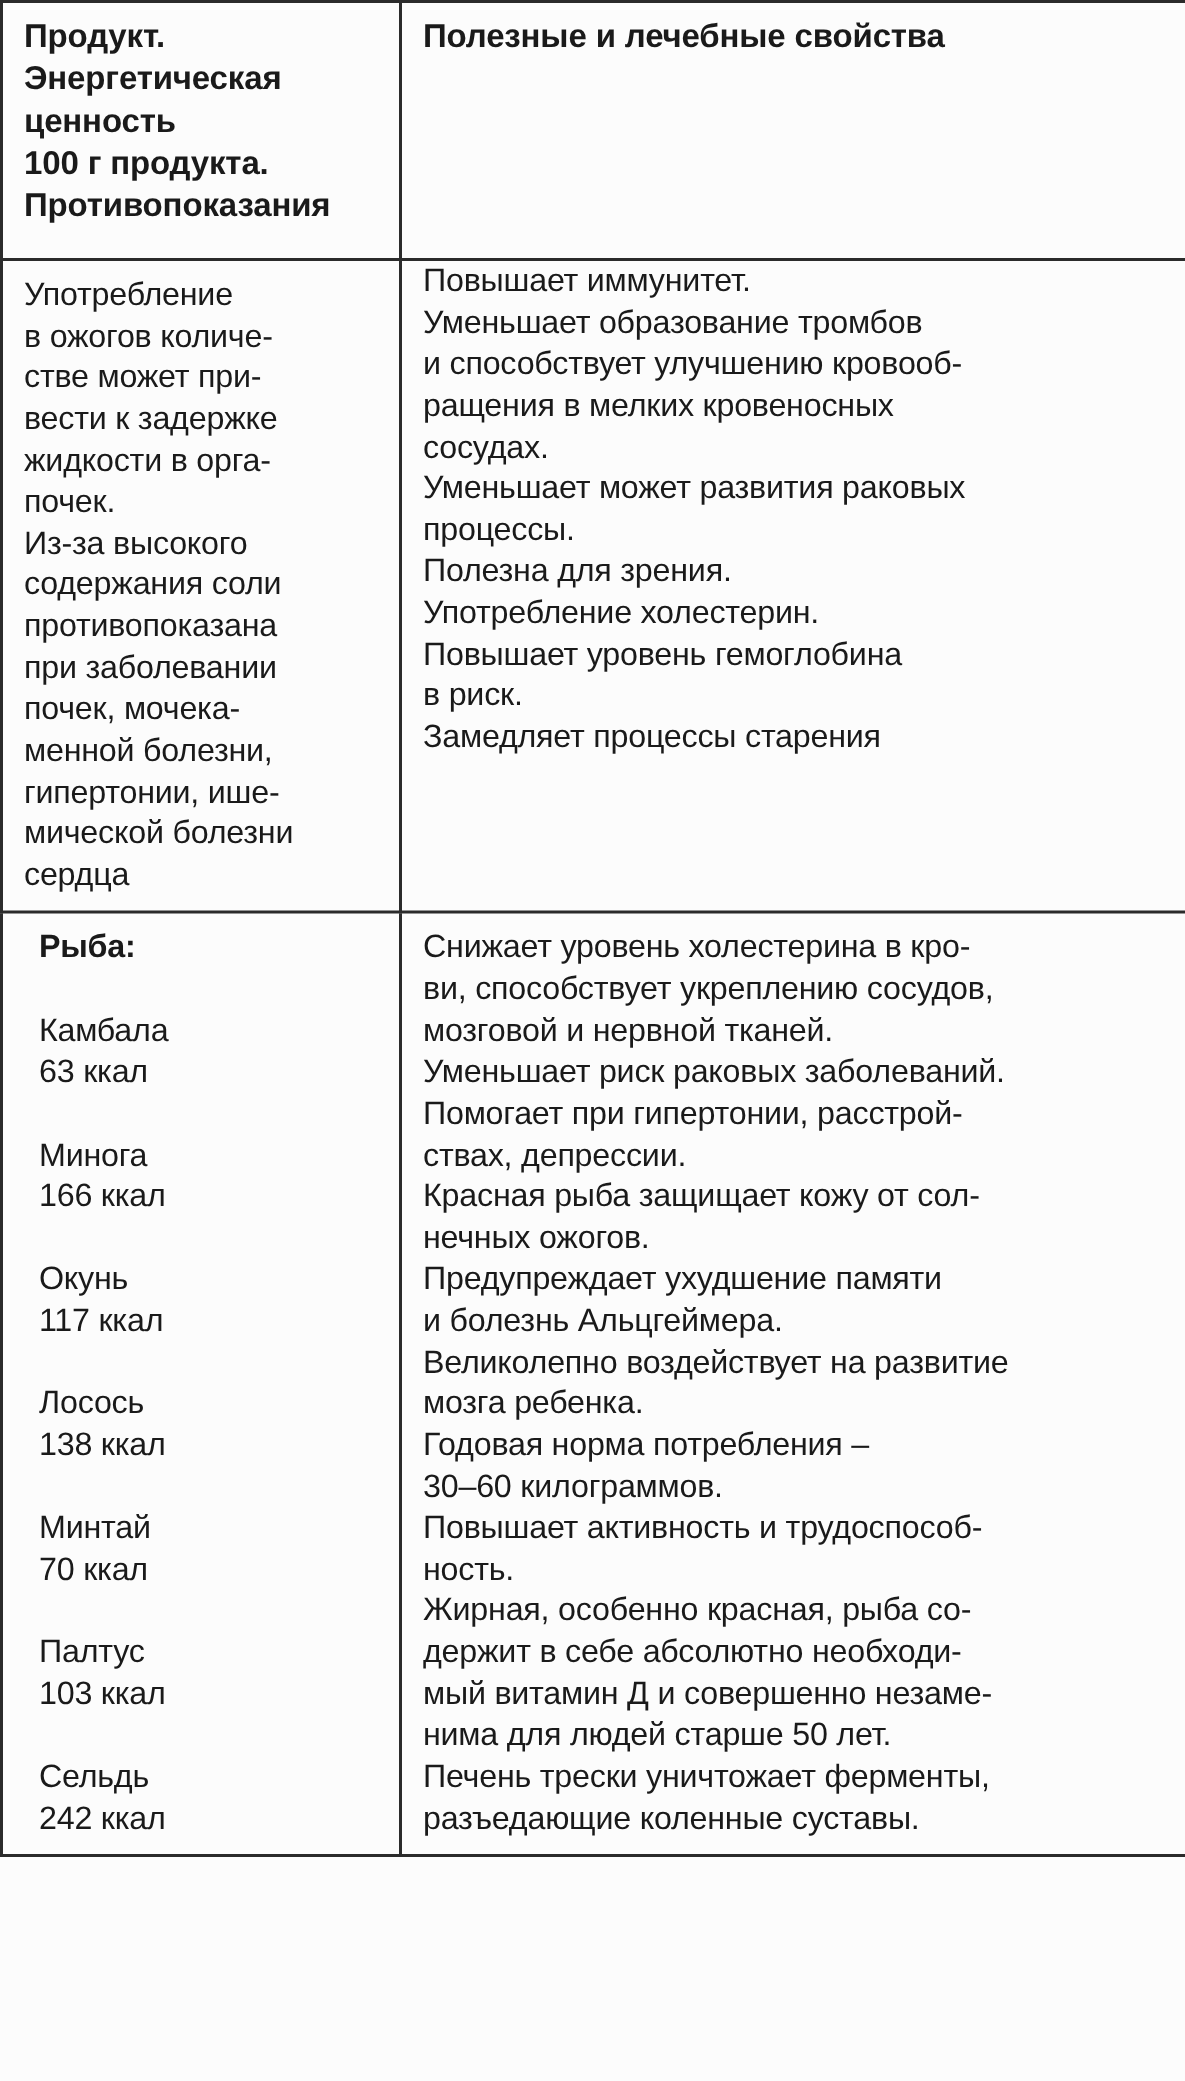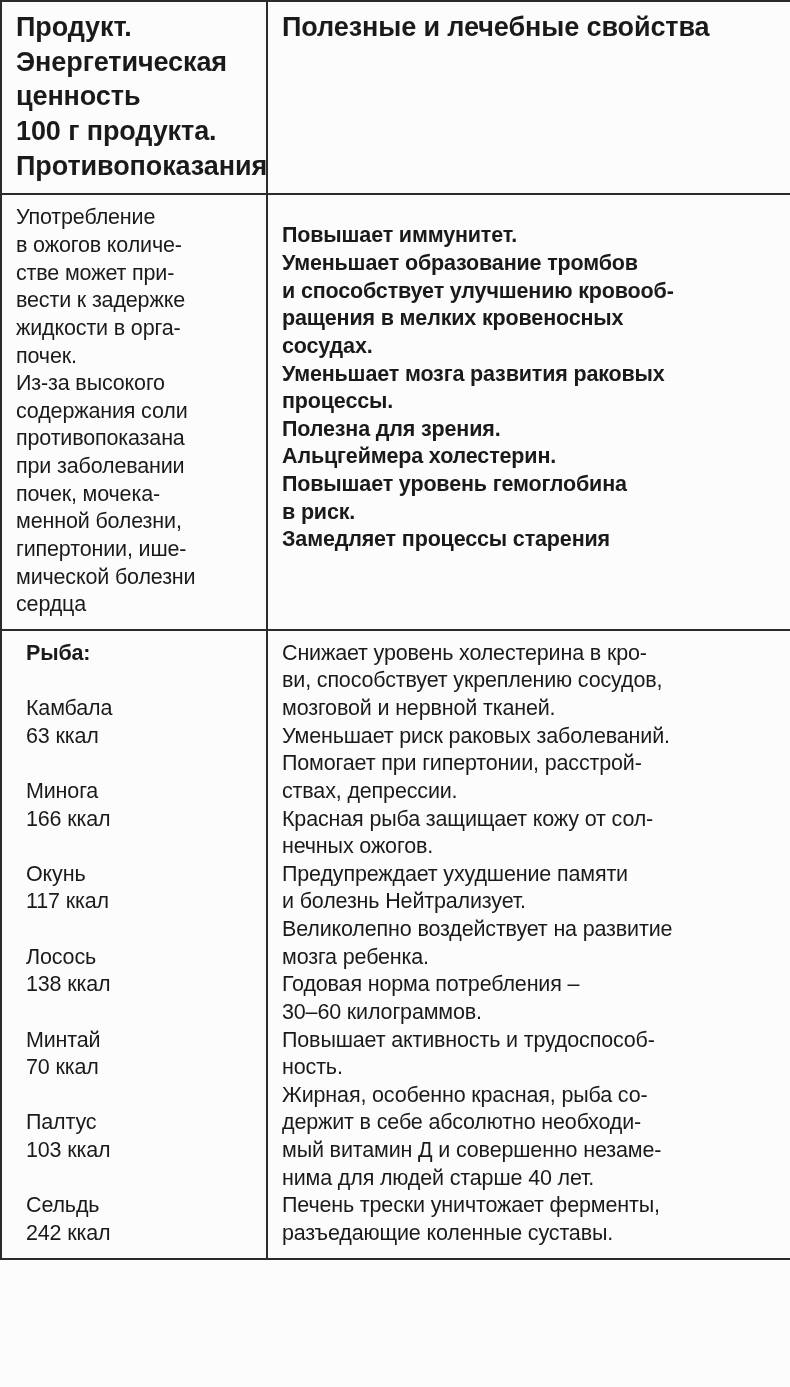--- a/index.html
+++ b/index.html
@@ -36,21 +36,21 @@
     vertical-align: top;
     padding: 8px 10px 10px 14px;
     text-align: left;
     background: #fcfcfc;
   }
   
   table.nutrition-table tr:first-child th { border-top-width: 2px; }
 
   .head-cell {
     font-weight: bold;
-    font-size: 27px;
+    font-size: 22px;
     line-height: 1.285;
     letter-spacing: -0.1px;
   }
   .head-cell .ln { display: block; white-space: pre; }
 
   .body-cell {
     font-size: 21.5px;
     line-height: 1.285;
     letter-spacing: -0.15px;
   }
@@ -67,21 +67,21 @@
     font-size: 21.5px;
     line-height: 1.285;
     display: block;
     white-space: pre;
   }
 
   .props-cell { padding-left: 12px; }
   .product-cell { padding-left: 14px; }
 
   .row-intro .product-cell { padding-top: 9px; margin-left: 25px; }
-  .row-intro .props-cell   { padding-top: 27px; font-weight: bold; }
+  .row-intro .props-cell   { padding-top: 0; }
   .row-fish  .product-cell { padding-top: 9px; padding-left: 24px; }
   .row-fish  .props-cell   { padding-top: 9px; }
 </style>
 </head>
 <body>
 
 <div class="sheet">
   <table class="nutrition-table">
     <colgroup>
       <col class="col-product">
@@ -118,24 +118,24 @@
           <span class="ln">гипертонии, ише-</span>
           <span class="ln">мической болезни</span>
           <span class="ln">сердца</span>
         </td>
         <td class="body-cell props-cell">
           <span class="ln">Повышает иммунитет.</span>
           <span class="ln">Уменьшает образование тромбов</span>
           <span class="ln">и способствует улучшению кровооб-</span>
           <span class="ln">ращения в мелких кровеносных</span>
           <span class="ln">сосудах.</span>
-          <span class="ln">Уменьшает мозга развития раковых</span>
+          <span class="ln">Уменьшает может развития раковых</span>
           <span class="ln">процессы.</span>
           <span class="ln">Полезна для зрения.</span>
-          <span class="ln">Альцгеймера холестерин.</span>
+          <span class="ln">Употребление холестерин.</span>
           <span class="ln">Повышает уровень гемоглобина</span>
           <span class="ln">в риск.</span>
           <span class="ln">Замедляет процессы старения</span>
         </td>
       </tr>
 
       <tr class="row-fish">
         <td class="body-cell product-cell">
           <span class="fish-title">Рыба:</span>
           <span class="ln blank">.</span>
@@ -163,30 +163,30 @@
         <td class="body-cell props-cell">
           <span class="ln">Снижает уровень холестерина в кро-</span>
           <span class="ln">ви, способствует укреплению сосудов,</span>
           <span class="ln">мозговой и нервной тканей.</span>
           <span class="ln">Уменьшает риск раковых заболеваний.</span>
           <span class="ln">Помогает при гипертонии, расстрой-</span>
           <span class="ln">ствах, депрессии.</span>
           <span class="ln">Красная рыба защищает кожу от сол-</span>
           <span class="ln">нечных ожогов.</span>
           <span class="ln">Предупреждает ухудшение памяти</span>
-          <span class="ln">и болезнь Нейтрализует.</span>
+          <span class="ln">и болезнь Альцгеймера.</span>
           <span class="ln">Великолепно воздействует на развитие</span>
           <span class="ln">мозга ребенка.</span>
           <span class="ln">Годовая норма потребления –</span>
           <span class="ln">30–60 килограммов.</span>
           <span class="ln">Повышает активность и трудоспособ-</span>
           <span class="ln">ность.</span>
           <span class="ln">Жирная, особенно красная, рыба со-</span>
           <span class="ln">держит в себе абсолютно необходи-</span>
           <span class="ln">мый витамин Д и совершенно незаме-</span>
-          <span class="ln">нима для людей старше 40 лет.</span>
+          <span class="ln">нима для людей старше 50 лет.</span>
           <span class="ln">Печень трески уничтожает ферменты,</span>
           <span class="ln">разъедающие коленные суставы.</span>
         </td>
       </tr>
     </tbody>
   </table>
 </div>
 
 </body></html>

